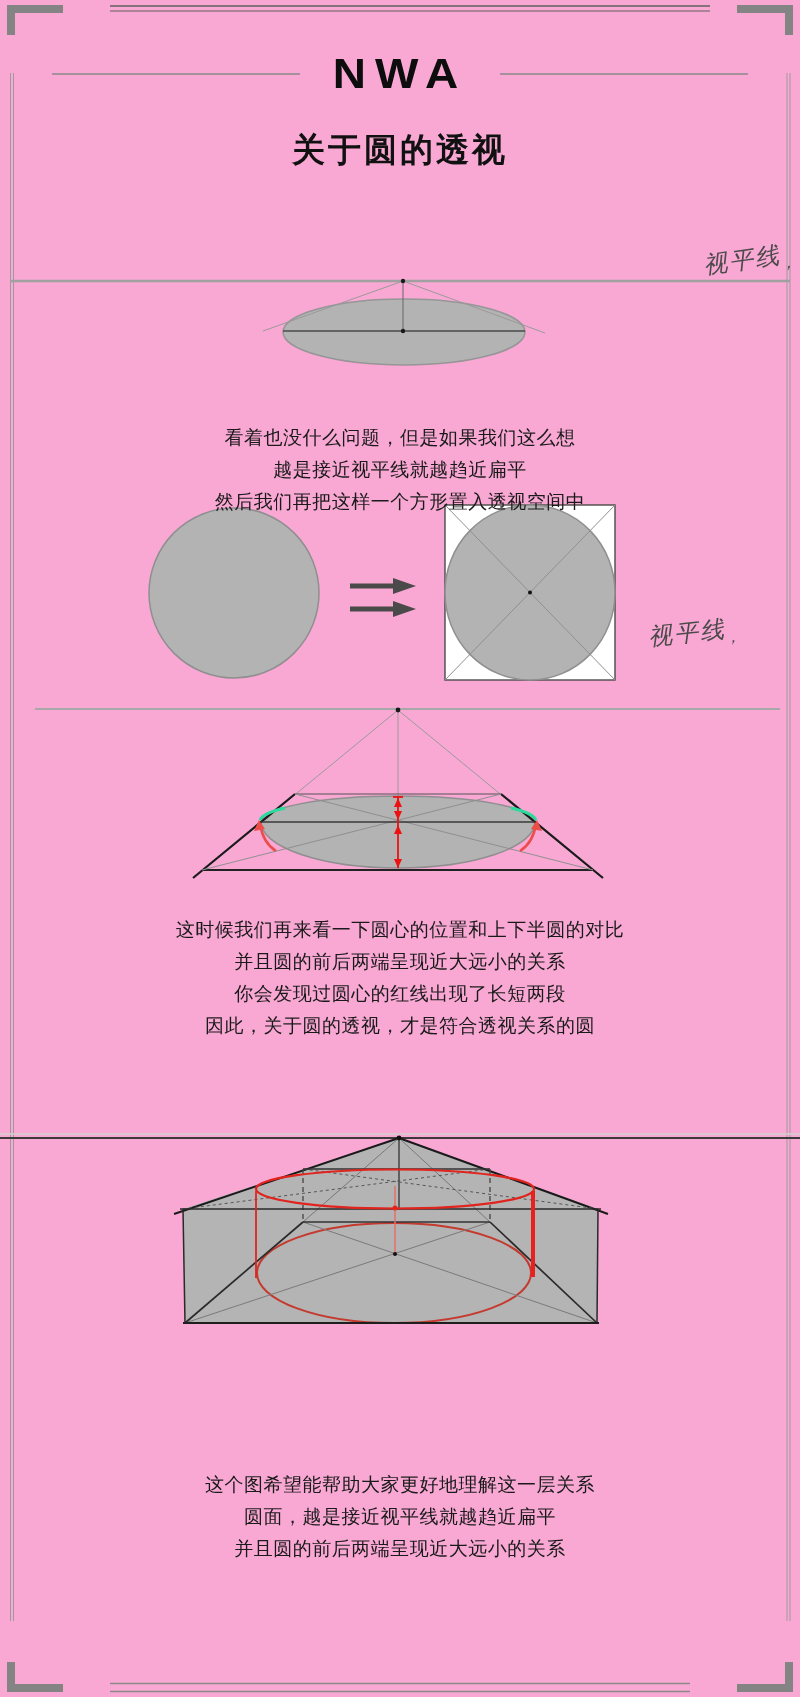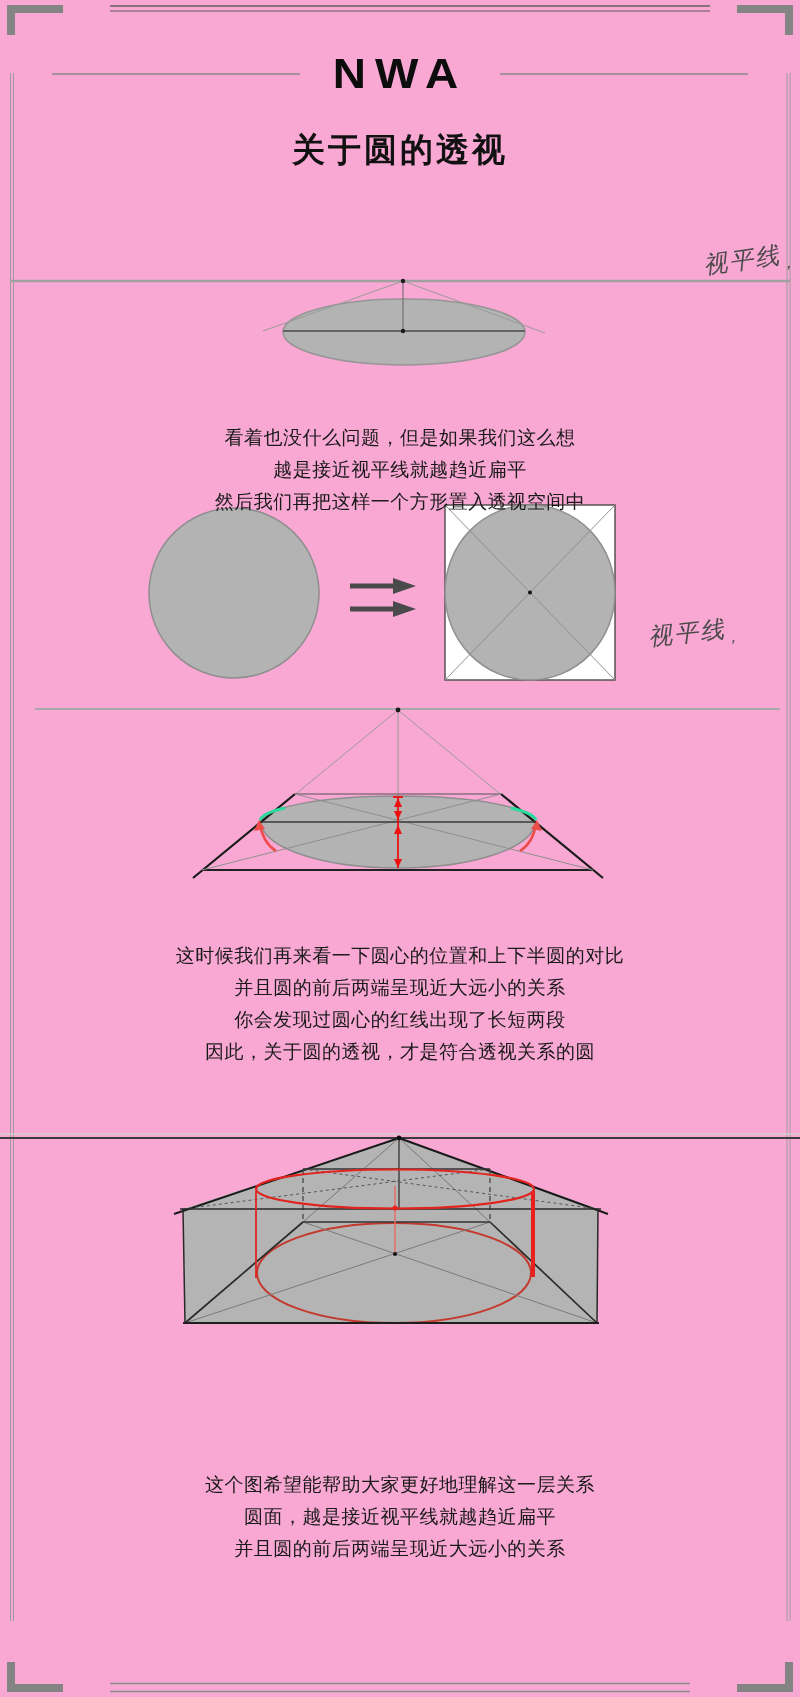--- a/index.html
+++ b/index.html
@@ -32,21 +32,21 @@
     letter-spacing:3px;
     color:#111;
   }
   .intro{
     top:210px;
     font-size:19px;
     letter-spacing:0.5px;
   }
   .text-block{line-height:32px;font-size:19px;letter-spacing:0.5px;}
   .block1{top:390px;margin-top:32px;}
-  .block2{top:940px;}
+  .block2{top:914px;}
   .block3{top:1431px;margin-top:38px;}
   .handwriting{
     position:absolute;
     font-size:24px;
     font-style:italic;
     color:#4a4a4a;
     letter-spacing:2px;
     white-space:nowrap;
   }
   .hw1{left:703px;top:243px;transform:rotate(-8deg);}

